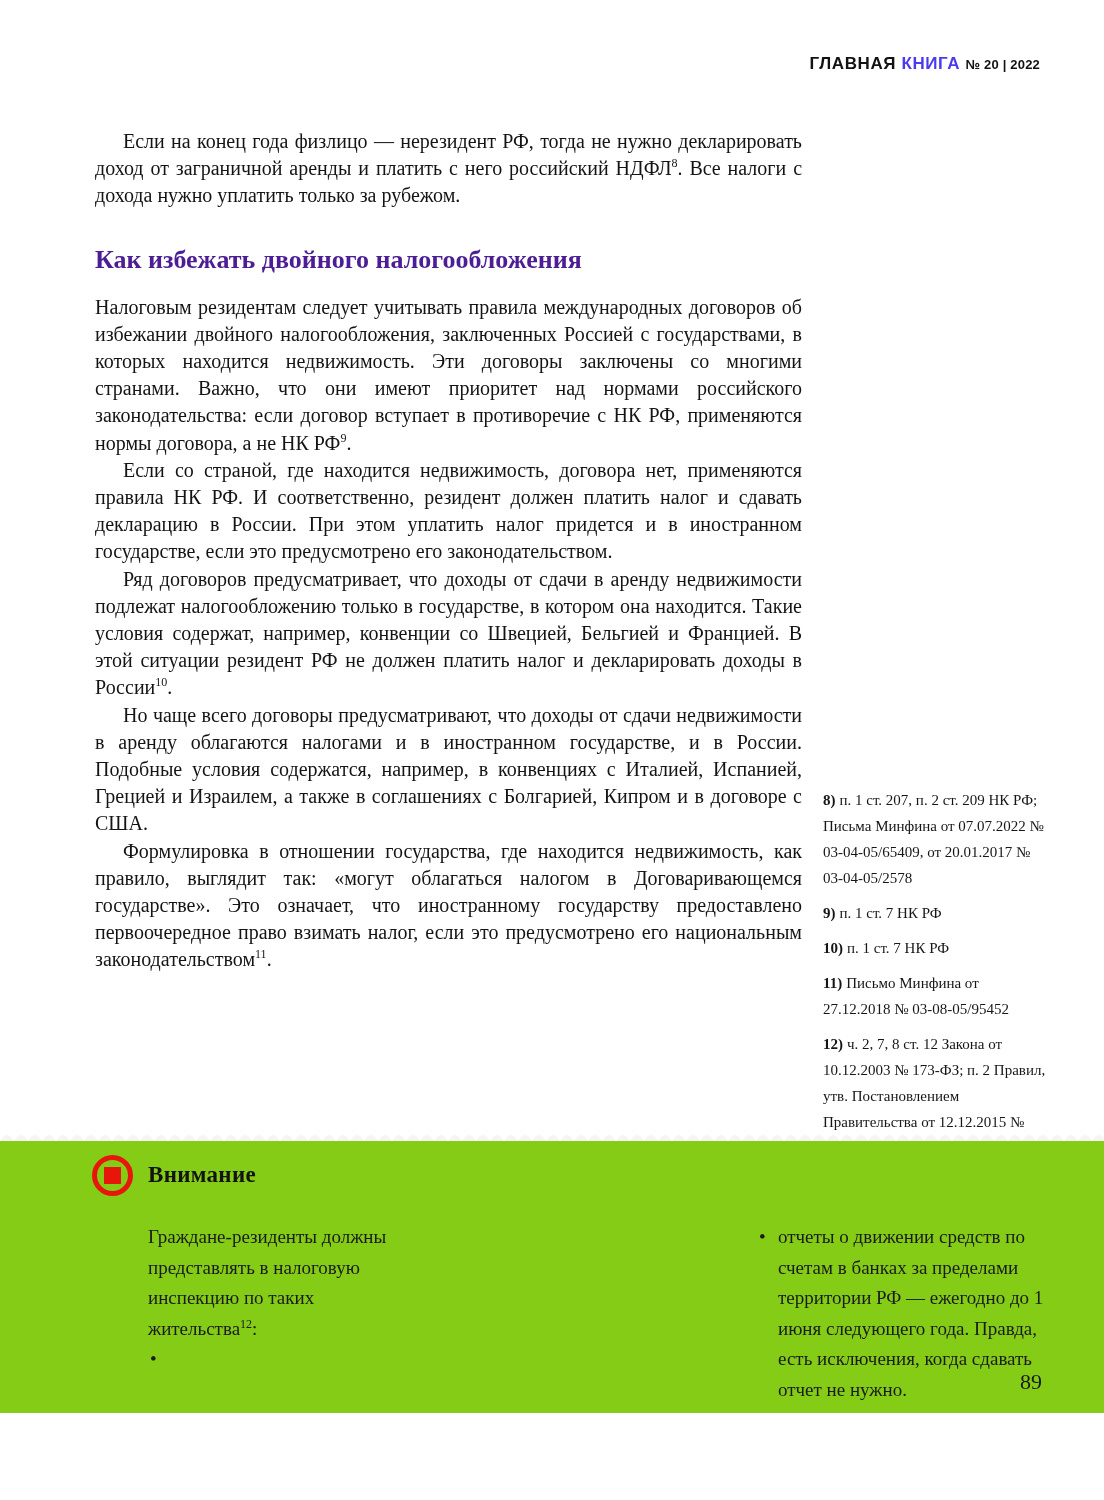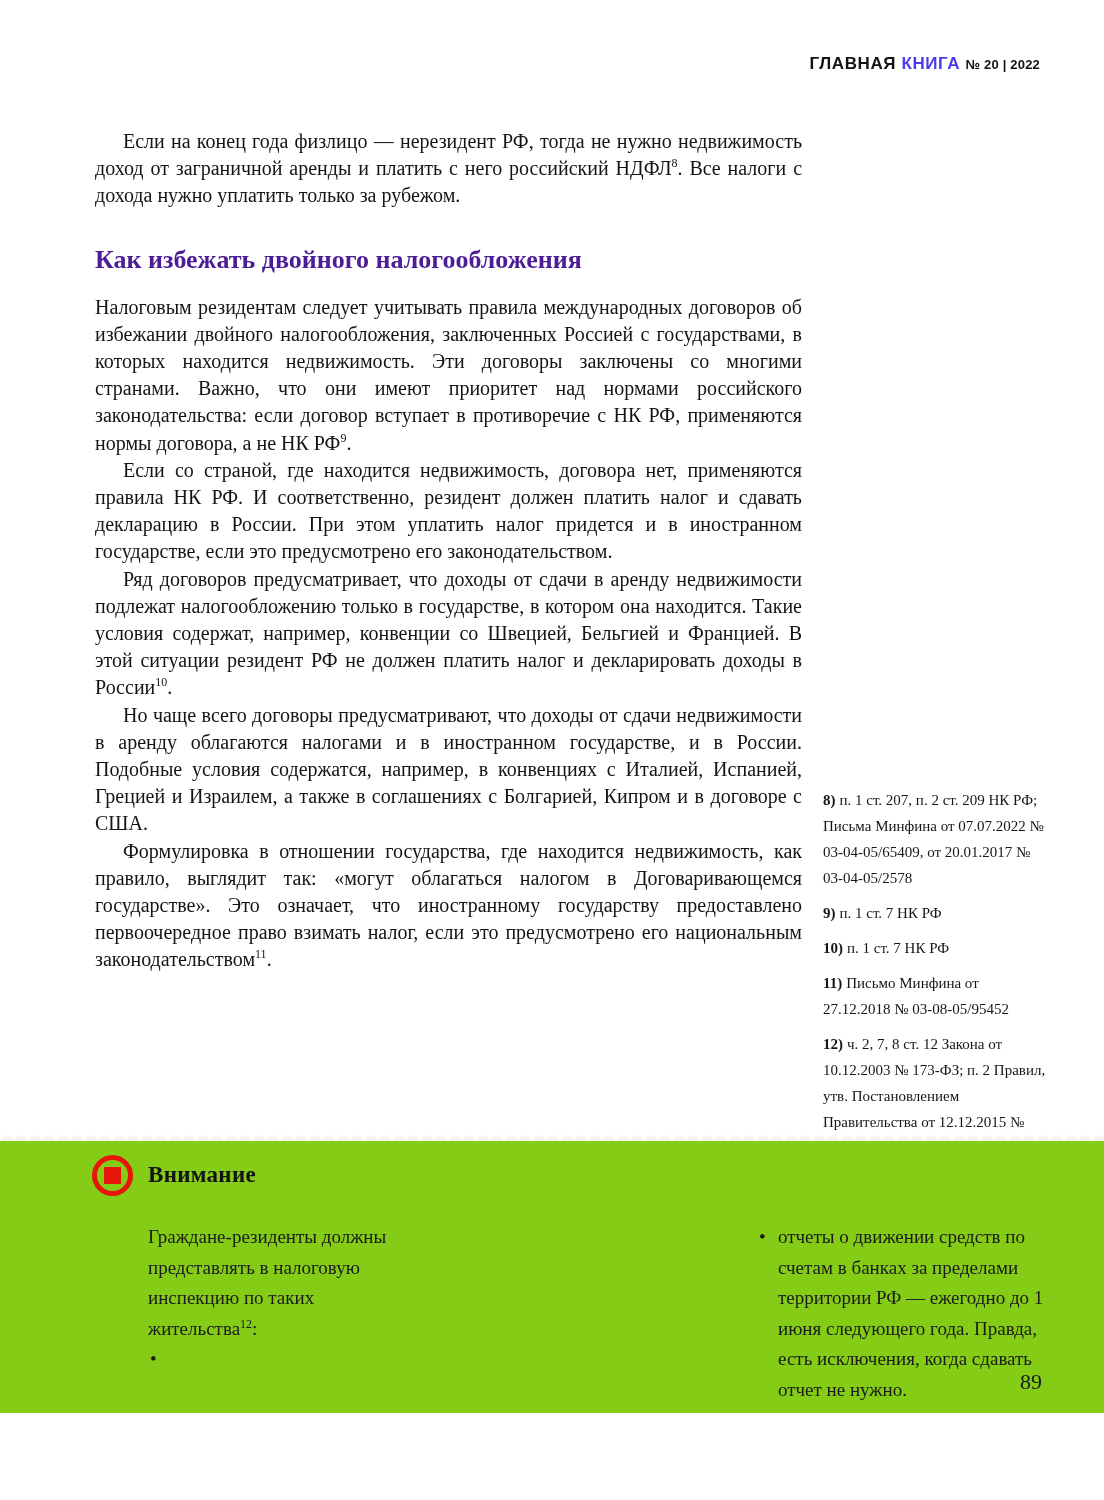--- a/index.html
+++ b/index.html
@@ -76,21 +76,21 @@
 </head>
 <body>
 
 <div class="page-header">
   <span>ГЛАВНАЯ</span>
   <span class="brand-accent">КНИГА</span>
   <span class="issue-label">№ 20 | 2022</span>
 </div>
 
 <div class="article">
-  <p class="indent"><span>Если на конец года физлицо — нерезидент РФ, тогда не нужно недвижимость доход от заграничной аренды и платить с него российский НДФЛ</span><sup class="fn-ref">8</sup><span>. Все налоги с дохода нужно уплатить только за рубежом.</span></p>
+  <p class="indent"><span>Если на конец года физлицо — нерезидент РФ, тогда не нужно декларировать доход от заграничной аренды и платить с него российский НДФЛ</span><sup class="fn-ref">8</sup><span>. Все налоги с дохода нужно уплатить только за рубежом.</span></p>
 
   <h2 class="section-heading">Как избежать двойного налогообложения</h2>
 
   <p><span>Налоговым резидентам следует учитывать правила международных договоров об избежании двойного налогообложения, заключенных Россией с государствами, в которых находится недвижимость. Эти договоры заключены со многими странами. Важно, что они имеют приоритет над нормами российского законодательства: если договор вступает в противоречие с НК РФ, применяются нормы договора, а не НК РФ</span><sup class="fn-ref">9</sup><span>.</span></p>
 
   <p class="indent">Если со страной, где находится недвижимость, договора нет, применяются правила НК РФ. И соответственно, резидент должен платить налог и сдавать декларацию в России. При этом уплатить налог придется и в иностранном государстве, если это предусмотрено его законодательством.</p>
 
   <p class="indent"><span>Ряд договоров предусматривает, что доходы от сдачи в аренду недвижимости подлежат налогообложению только в государстве, в котором она находится. Такие условия содержат, например, конвенции со Швецией, Бельгией и Францией. В этой ситуации резидент РФ не должен платить налог и декларировать доходы в России</span><sup class="fn-ref">10</sup><span>.</span></p>
 
   <p class="indent">Но чаще всего договоры предусматривают, что доходы от сдачи недвижимости в аренду облагаются налогами и в иностранном государстве, и в России. Подобные условия содержатся, например, в конвенциях с Италией, Испанией, Грецией и Израилем, а также в соглашениях с Болгарией, Кипром и в договоре с США.</p>

